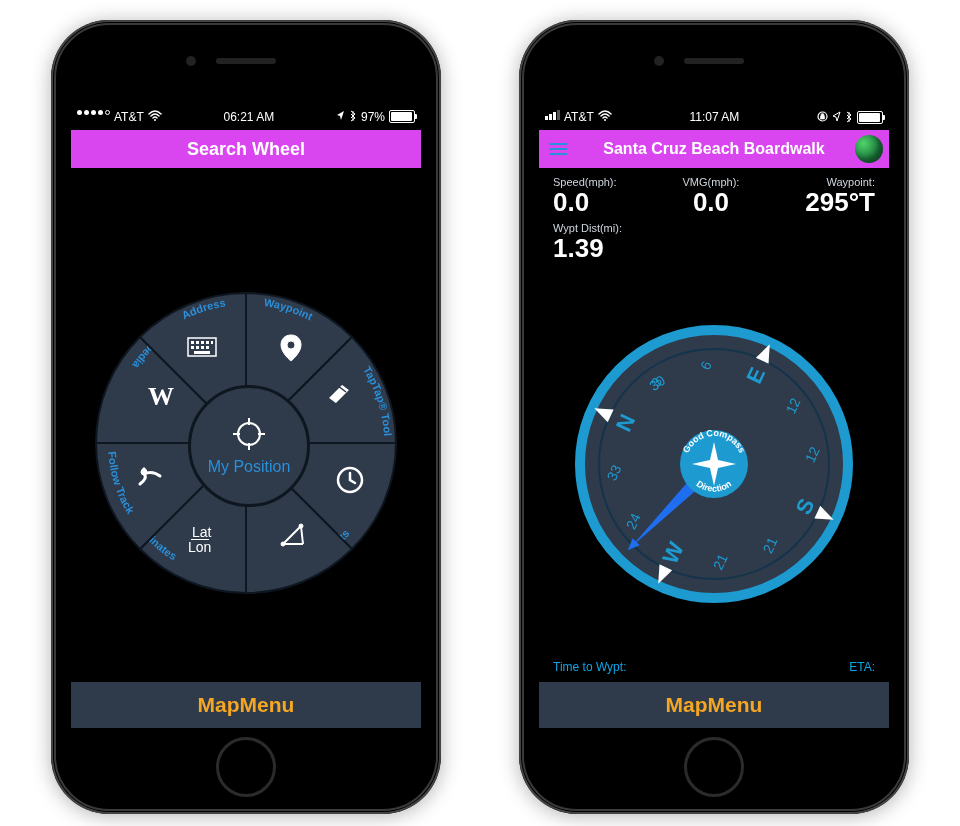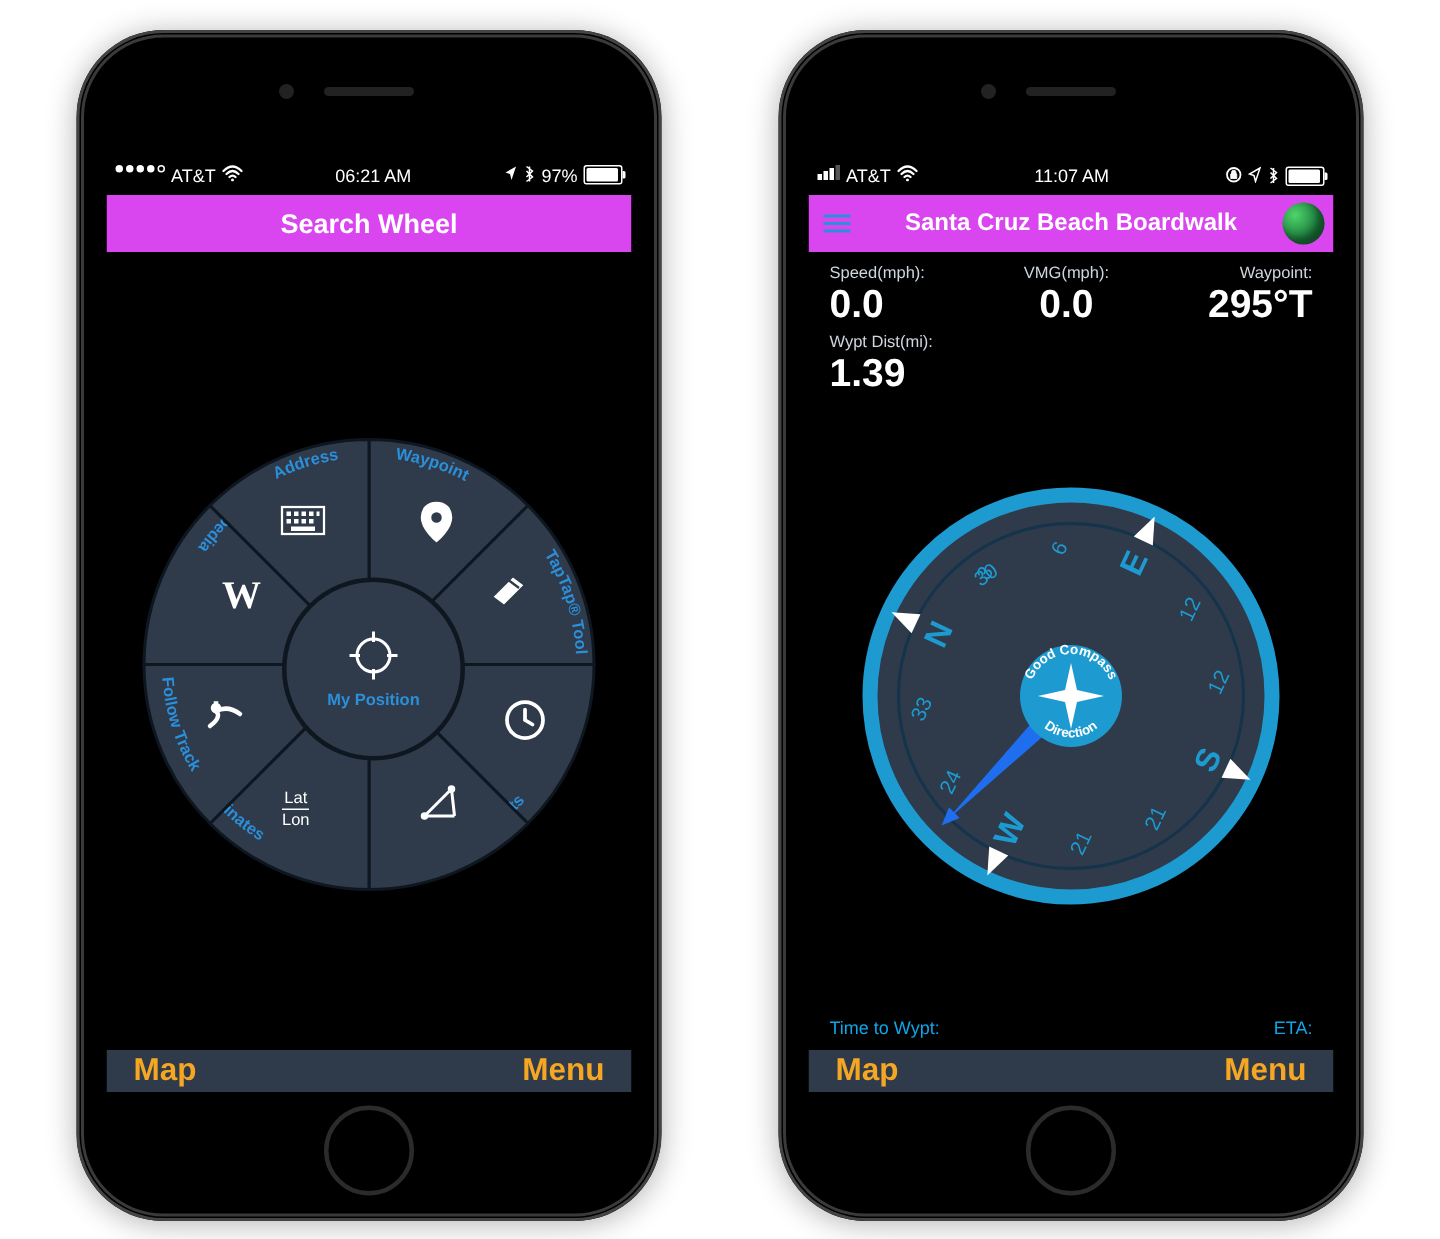--- a/index.html
+++ b/index.html
@@ -24,27 +24,27 @@
 .batt-body::after{content:"";position:absolute;right:-3px;top:3px;width:2px;height:5px;background:#fff;border-radius:0 1px 1px 0}
 .batt-fill{position:absolute;left:1px;top:1px;bottom:1px;background:#fff;border-radius:1px}
 
 .header{height:38px;background:#d946ef;display:flex;align-items:center;justify-content:center;font-size:18px;font-weight:600;position:relative;margin:2px 0 0}
 .ham{position:absolute;left:10px;top:50%;transform:translateY(-50%);display:flex;flex-direction:column;gap:3px}
 .ham span{width:18px;height:2px;background:#2b8fd9}
 .globe{position:absolute;right:6px;top:50%;transform:translateY(-50%);width:28px;height:28px;border-radius:50%;background:radial-gradient(circle at 30% 30%,#4fd46a,#1b7a3c 60%);box-shadow:inset -4px -4px 6px rgba(0,0,0,.4)}
 
 .body{flex:1;position:relative}
 
-.bottom{height:28px;background:#2f3a4a;display:flex;align-items:center;justify-content:space-between;padding:0 18px;font-size:21px;font-weight:600;color:#f5a623}
+.bottom{height:46px;background:#2f3a4a;display:flex;align-items:center;justify-content:center;padding:0 18px;font-size:21px;font-weight:600;color:#f5a623}
 
 .wheel{position:absolute;top:120px;left:50%;transform:translateX(-50%);width:310px;height:310px}
 .segpath{fill:#2f3a4a;stroke:#0e1620;stroke-width:2}
 .seglabel{fill:#2b8fd9;font-size:11px;font-weight:600;text-anchor:middle}
 .center{position:absolute;top:50%;left:50%;width:116px;height:116px;margin:-58px 0 0 -58px;border-radius:50%;background:#2f3a4a;border:3px solid #0e1620;display:flex;flex-direction:column;align-items:center;justify-content:center;gap:6px}
-.latlon{font-size:11px;color:#fff;text-align:center;line-height:10px}
+.latlon{font-size:14px;color:#fff;text-align:right;line-height:10px}
 .latlon .div{width:18px;height:1px;background:#fff;margin:2px auto}
 
 .stats{padding:8px 14px;color:#fff}
 .srow{display:flex;justify-content:space-between}
 .stat{display:flex;flex-direction:column}
 .stat.r{text-align:right;align-items:flex-end}
 .stat.c{text-align:center;align-items:center}
 .slabel{font-size:11px;color:#cfd6df}
 .svalue{font-size:26px;font-weight:600;line-height:28px}
 .compass{position:absolute;top:156px;left:50%;transform:translateX(-50%);width:280px;height:280px}
@@ -196,21 +196,21 @@
             <div>Lat</div>
               <div class="div"></div>
               <div>Lon</div>
           </div>
           
           <div class="center">
             <svg width="36" height="36">
                 <circle cx="18" cy="18" r="11" fill="none" stroke="#fff" stroke-width="2"></circle>
                 <path d="M18 2 L18 9 M18 27 L18 34 M2 18 L9 18 M27 18 L34 18" stroke="#fff" stroke-width="2"></path>
               </svg>
-            <span style="color:#2b8fd9;font-size:11px;font-weight:700">My Position</span>
+            <span style="color:#2b8fd9;font-size:16px;font-weight:400">My Position</span>
           </div>
         </div>
       </div>
 
       <div class="bottom">
         <span>Map</span>
         <span>Menu</span>
       </div>
 
     </div>

